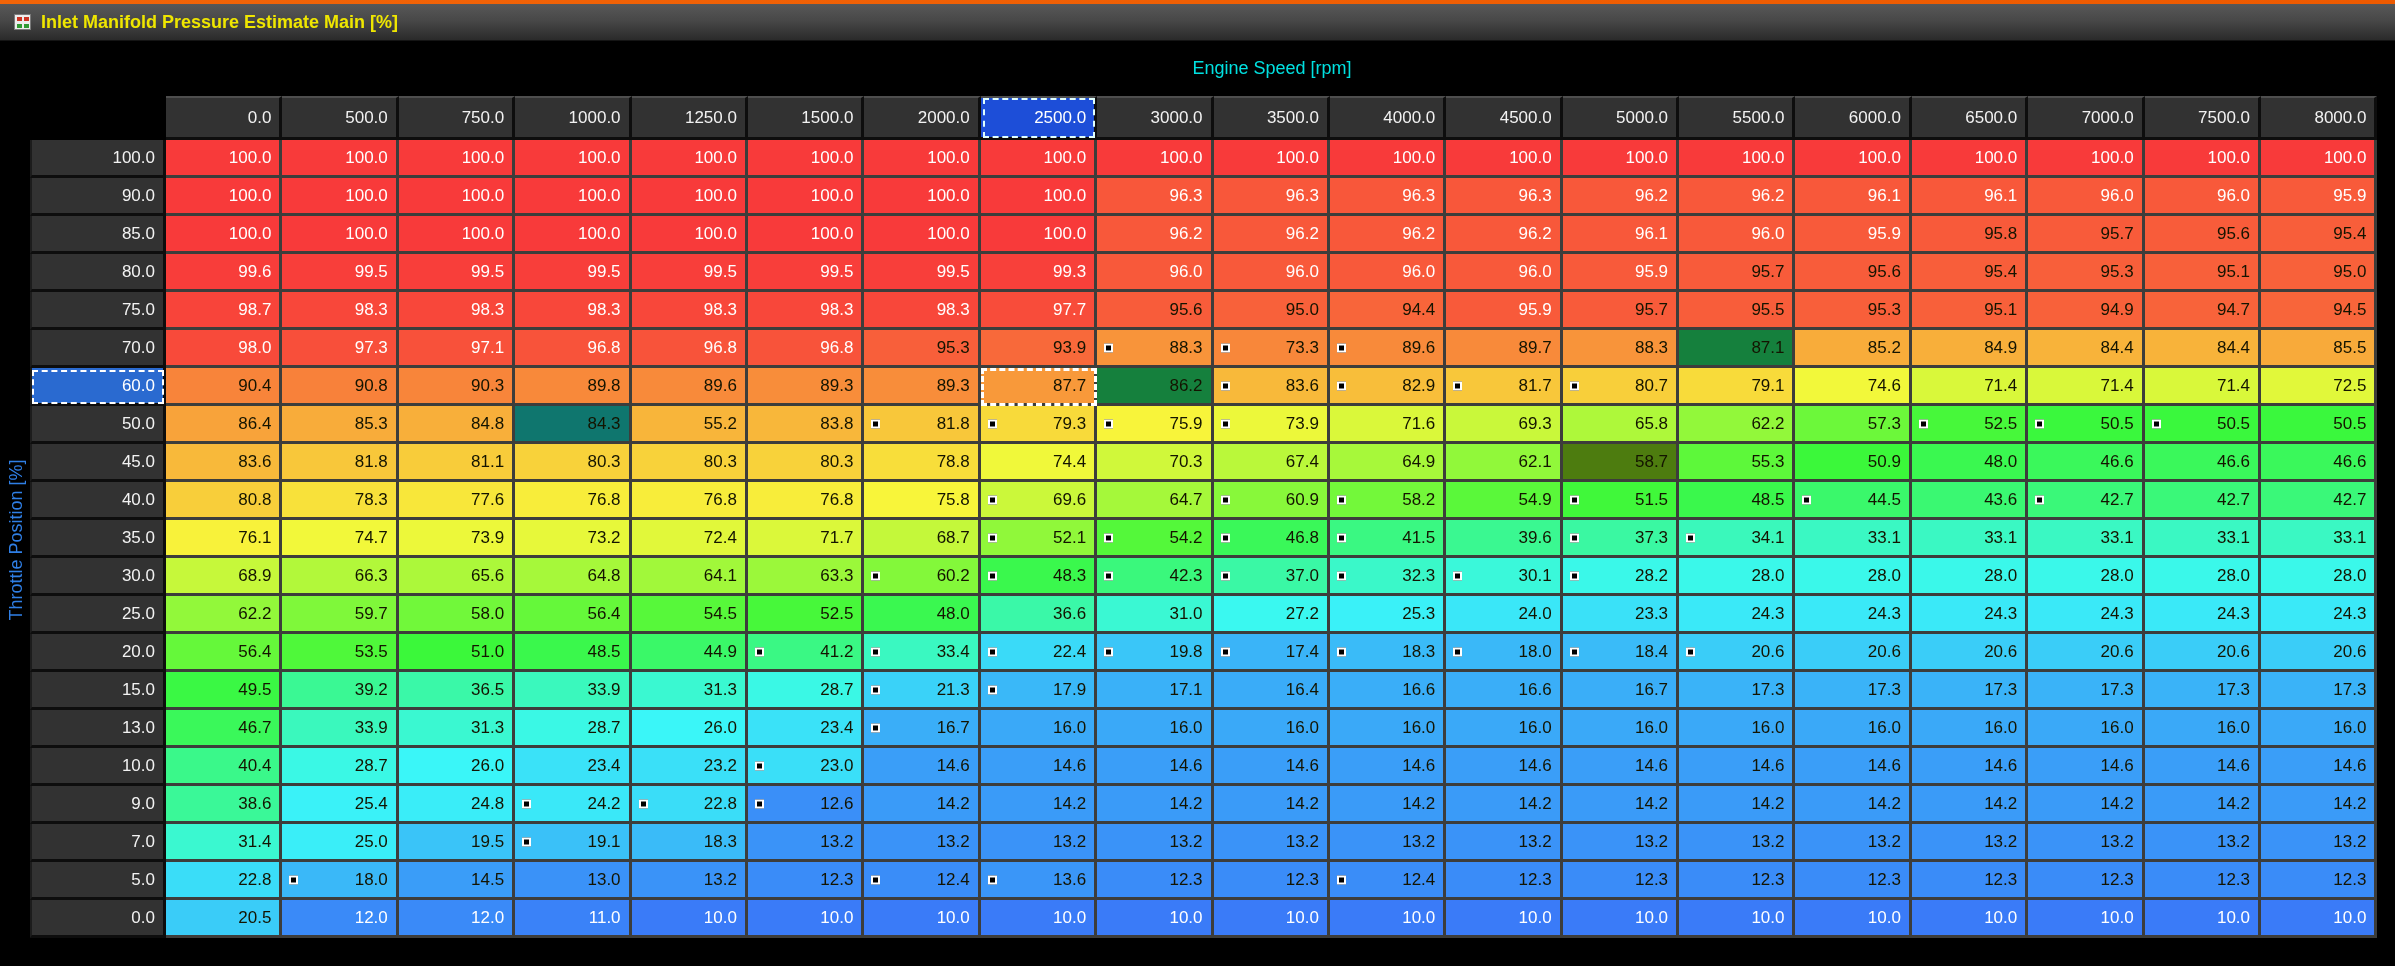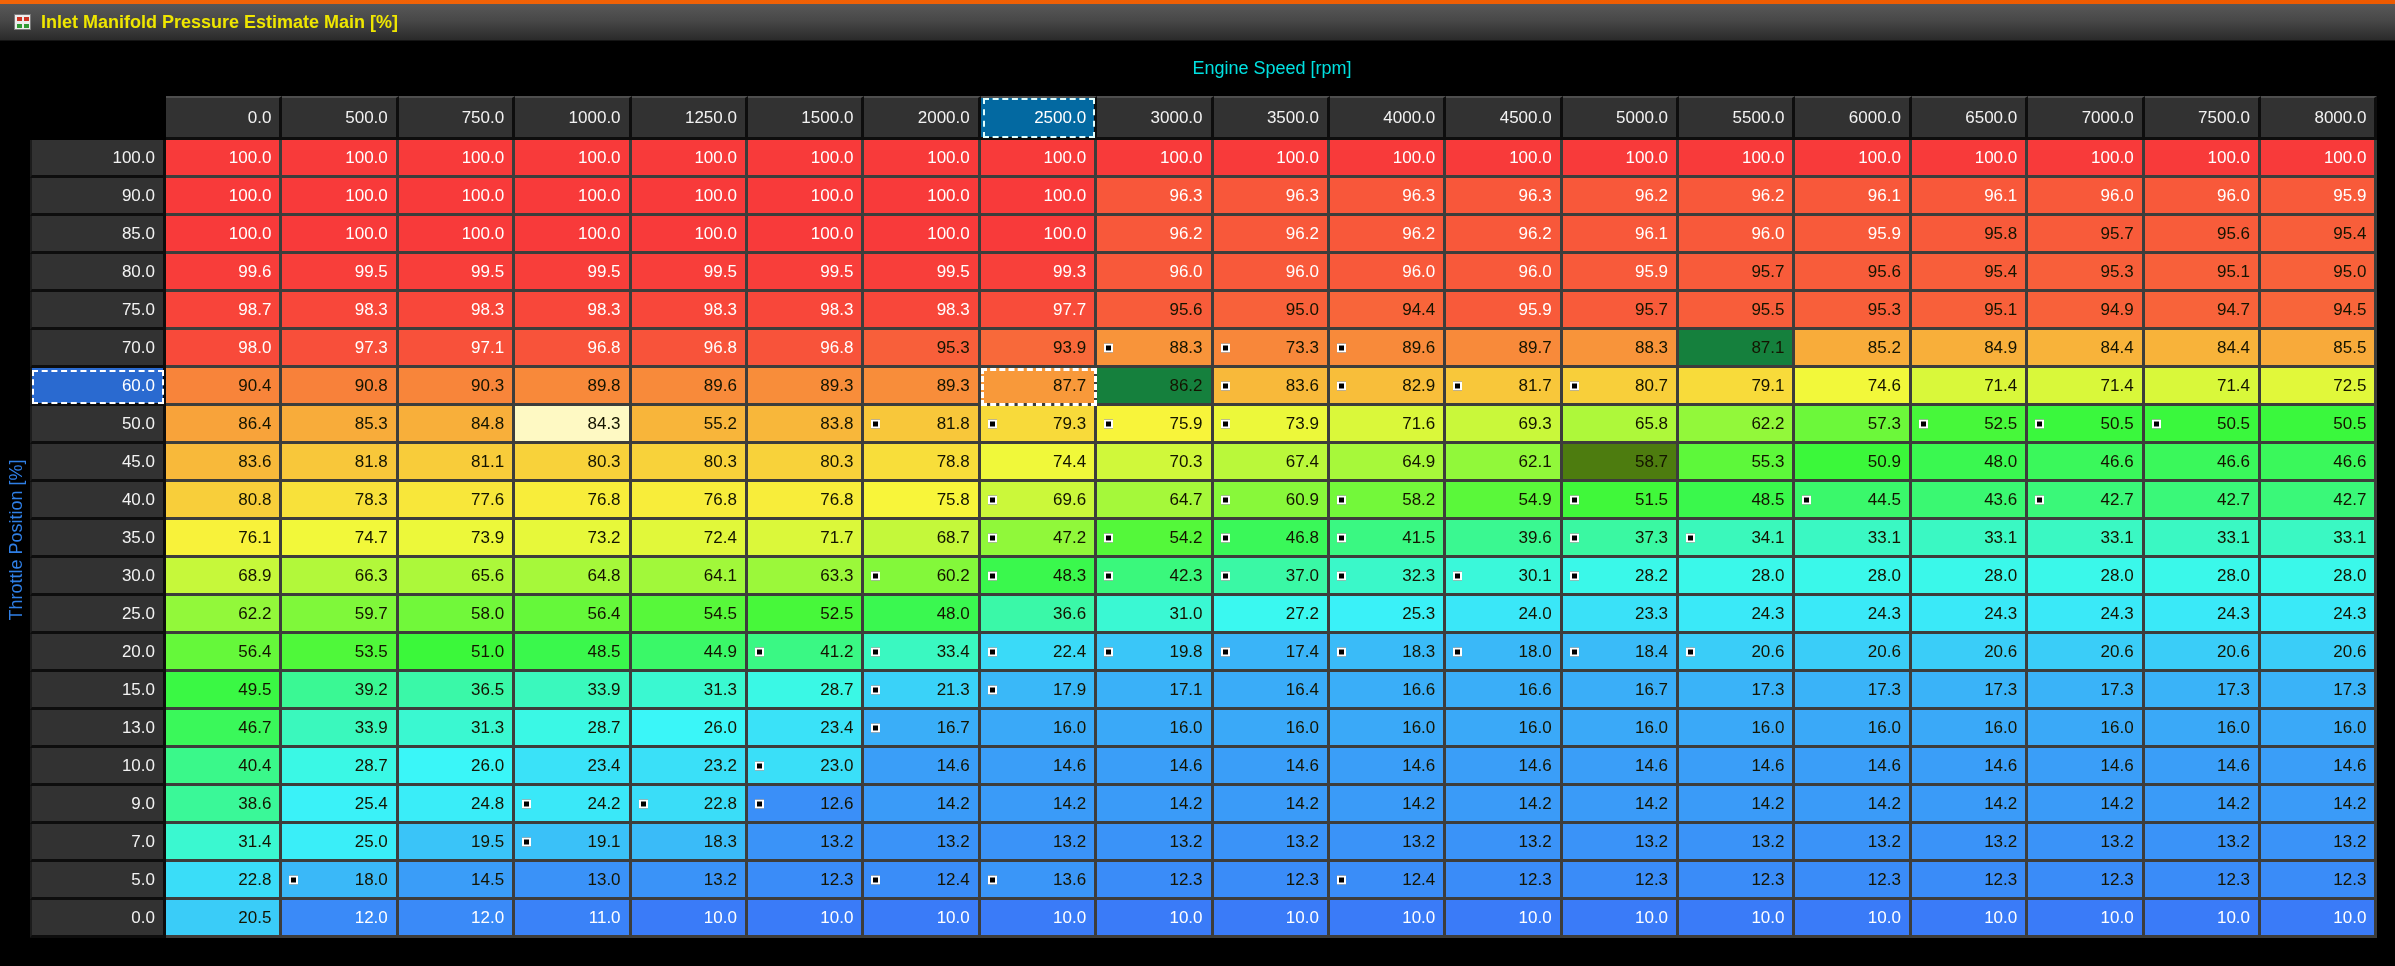--- a/index.html
+++ b/index.html
@@ -30,21 +30,21 @@
           display: grid; grid-template-columns: 136px repeat(19, 116.4px);
           grid-template-rows: 44px repeat(21, 38px); }
 
   .corner { background: transparent; }
 
   .hcell { background: #323232; color: #f2f2f2; font-size: 17px;
            border-right: 3px solid #0d0d0d; border-bottom: 3px solid #0d0d0d;
            border-top: 2px solid #4e4e4e;
            display: flex; align-items: center; justify-content: flex-end;
            padding-right: 8px; }
-  .hcell.sel-col { background: #0369a1; color: #fff;
+  .hcell.sel-col { background: #1d4ed8; color: #fff;
                    outline: 2px dashed #dffefe; outline-offset: -4px; }
 
   .rhead { background: #323232; color: #f2f2f2; font-size: 17px;
            border-right: 3px solid #0d0d0d; border-bottom: 3px solid #0d0d0d;
            border-left: 2px solid #1c1c1c;
            display: flex; align-items: center; justify-content: flex-end;
            padding-right: 8px; }
   .rhead.sel-row { background: #2a6ad0; color: #fff;
                    outline: 2px dashed #ffffff; outline-offset: -4px; }
 
@@ -512,21 +512,21 @@
     <div class="rhead">50.0</div>
     <div class="cell" style="background: rgb(248, 163, 58); color: rgb(20, 20, 0);">
       <span>86.4</span>
     </div>
     <div class="cell" style="background: rgb(248, 172, 58); color: rgb(20, 20, 0);">
       <span>85.3</span>
     </div>
     <div class="cell" style="background: rgb(248, 175, 58); color: rgb(20, 20, 0);">
       <span>84.8</span>
     </div>
-    <div class="cell" style="background: #fef9c3; color: rgb(20, 20, 0);">
+    <div class="cell" style="background: #0f766e; color: rgb(20, 20, 0);">
       <span>84.3</span>
     </div>
     <div class="cell" style="background: rgb(248, 181, 58); color: rgb(20, 20, 0);">
       <span>55.2</span>
     </div>
     <div class="cell" style="background: rgb(248, 183, 58); color: rgb(20, 20, 0);">
       <span>83.8</span>
     </div>
     <div class="cell" style="background: rgb(248, 199, 58); color: rgb(20, 20, 0);">
       <span class="marker"></span>
@@ -713,21 +713,21 @@
       <span>72.4</span>
     </div>
     <div class="cell" style="background: rgb(219, 248, 58); color: rgb(20, 20, 0);">
       <span>71.7</span>
     </div>
     <div class="cell" style="background: rgb(196, 248, 58); color: rgb(20, 20, 0);">
       <span>68.7</span>
     </div>
     <div class="cell" style="background: rgb(144, 248, 58); color: rgb(20, 20, 0);">
       <span class="marker"></span>
-      <span>47.2</span>
+      <span>52.1</span>
     </div>
     <div class="cell" style="background: rgb(84, 248, 58); color: rgb(20, 20, 0);">
       <span class="marker"></span>
       <span>54.2</span>
     </div>
     <div class="cell" style="background: rgb(58, 248, 89); color: rgb(20, 20, 0);">
       <span class="marker"></span>
       <span>46.8</span>
     </div>
     <div class="cell" style="background: rgb(58, 248, 130); color: rgb(20, 20, 0);">

